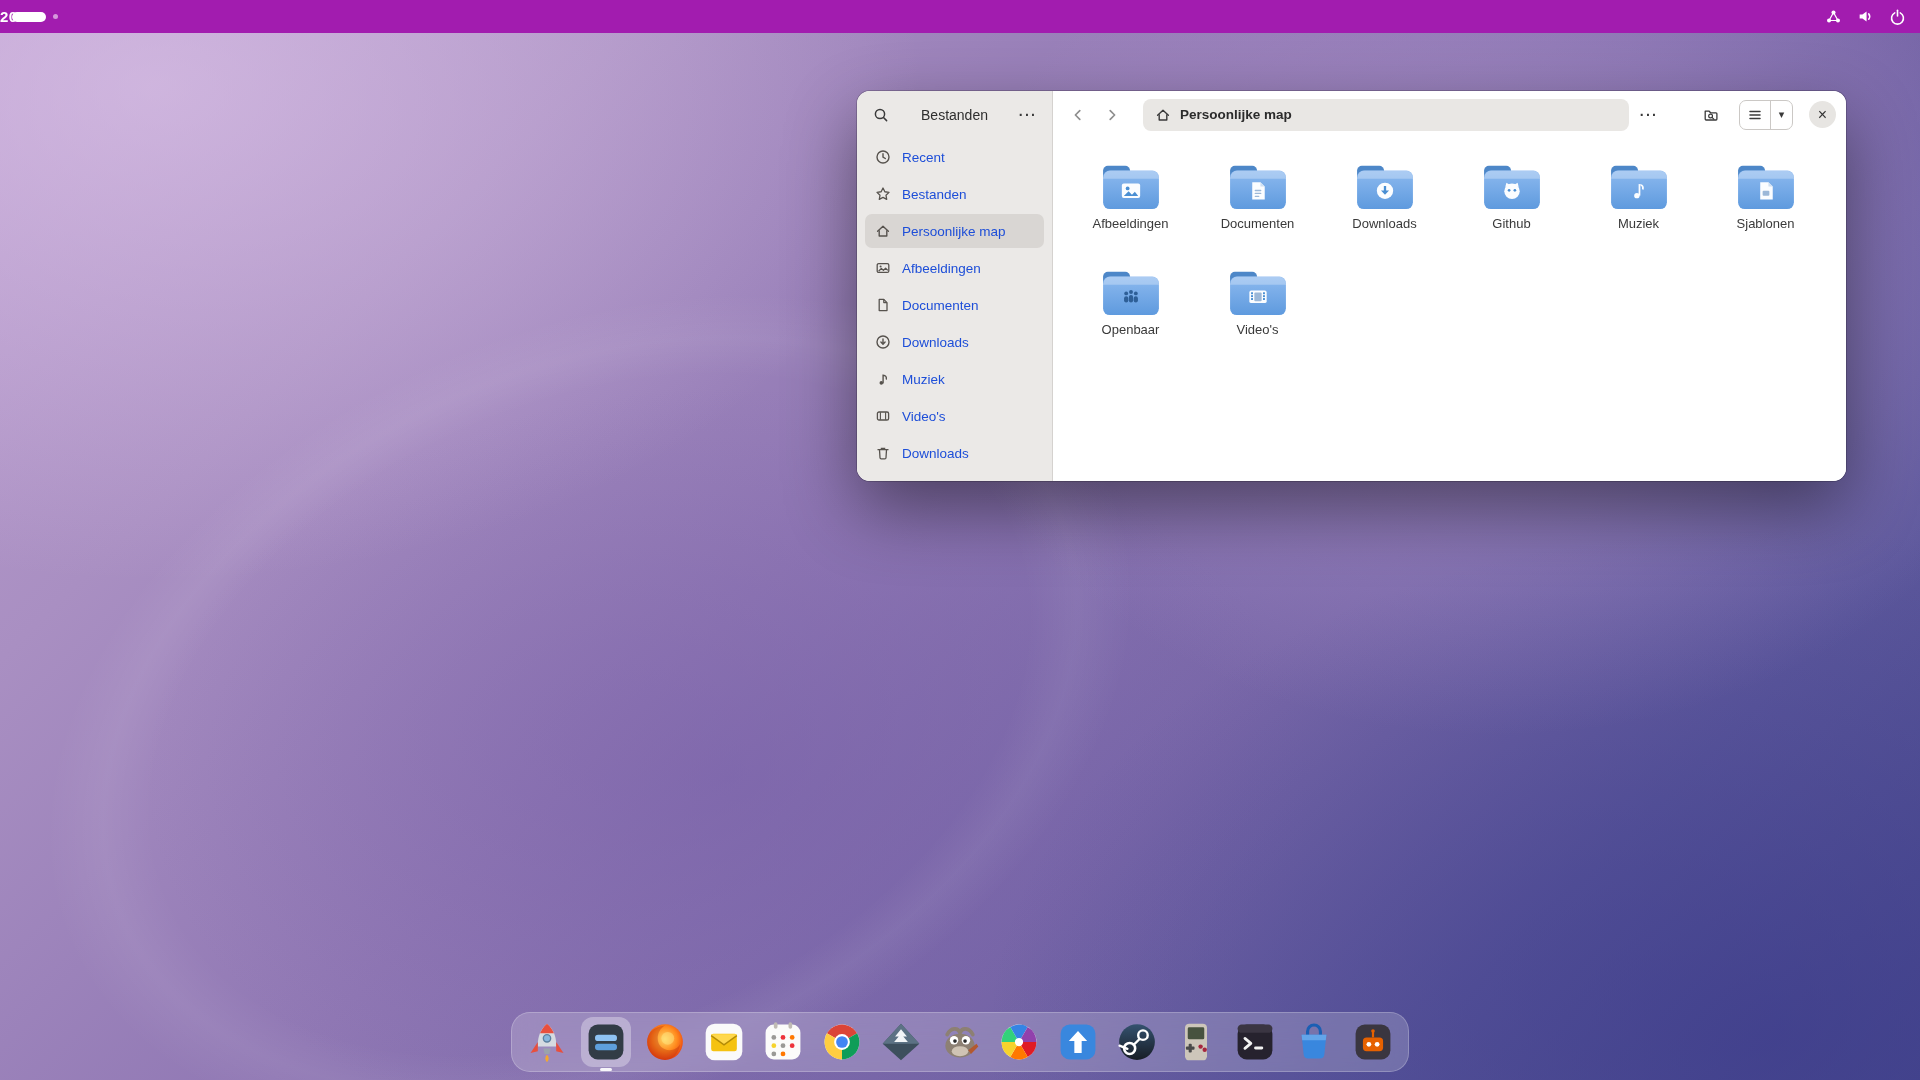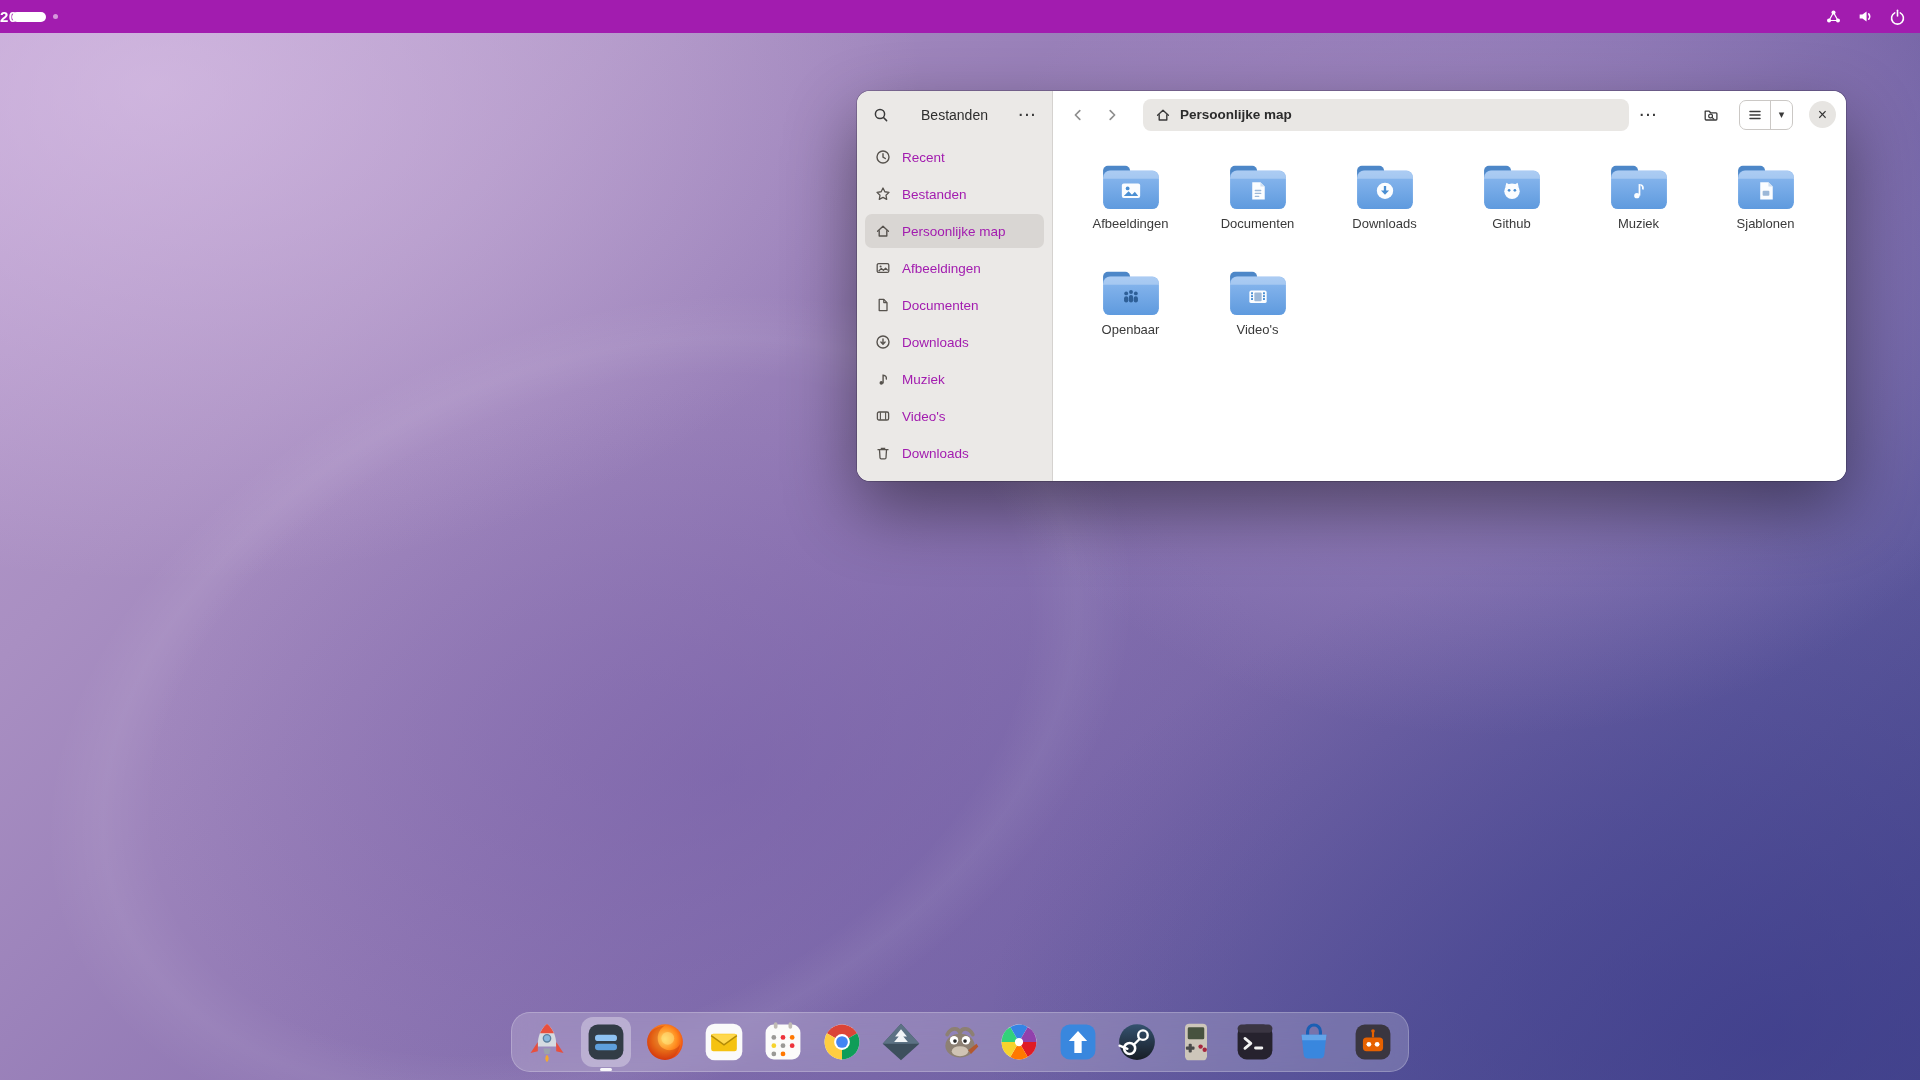--- a/index.html
+++ b/index.html
@@ -33,21 +33,21 @@
     background:#fff;display:flex;overflow:hidden;
     box-shadow:0 0 0 1px rgba(0,0,0,0.18), 0 28px 70px rgba(0,0,0,0.45)}
   .sidebar{width:196px;flex:none;background:#ebe9e7;border-right:1px solid #d5d2cf;display:flex;flex-direction:column}
   .sb-header{height:47px;display:flex;align-items:center;padding:0 8px;gap:2px}
   .icon-btn{width:32px;height:32px;border:none;background:transparent;border-radius:7px;
     display:flex;align-items:center;justify-content:center;color:#3a3a3a}
   .sb-title{flex:1;text-align:center;font-weight:400;font-size:14px;color:#2e2e2e}
   .ellipsis{font-size:14px;font-weight:700;letter-spacing:1.5px;color:#3a3a3a;line-height:1}
   .sb-list{padding:2px 8px;display:flex;flex-direction:column;gap:3px}
   .sb-item{height:34px;display:flex;align-items:center;gap:11px;padding:0 10px;border-radius:7px;
-    font-size:13.5px;color:#a21caf}
+    font-size:13.5px;color:#1d4ed8}
   .sb-item.selected{background:#d9d6d3}
   .s-ic{width:16px;height:16px;flex:none;color:#57534e}
   .dark{color:#3a3a3a}
 
   .main{flex:1;min-width:0;display:flex;flex-direction:column;background:#fff}
   .m-header{height:47px;display:flex;align-items:center;padding:0 10px;gap:4px}
   .nav-btn{color:#8f8f8f;width:30px}
   .pathbar{width:486px;height:32px;margin-left:12px;background:#e9e7e4;border-radius:8px;
     display:flex;align-items:center;gap:9px;padding:0 12px}
   .pathbar .s-ic{color:#3a3a3a}

